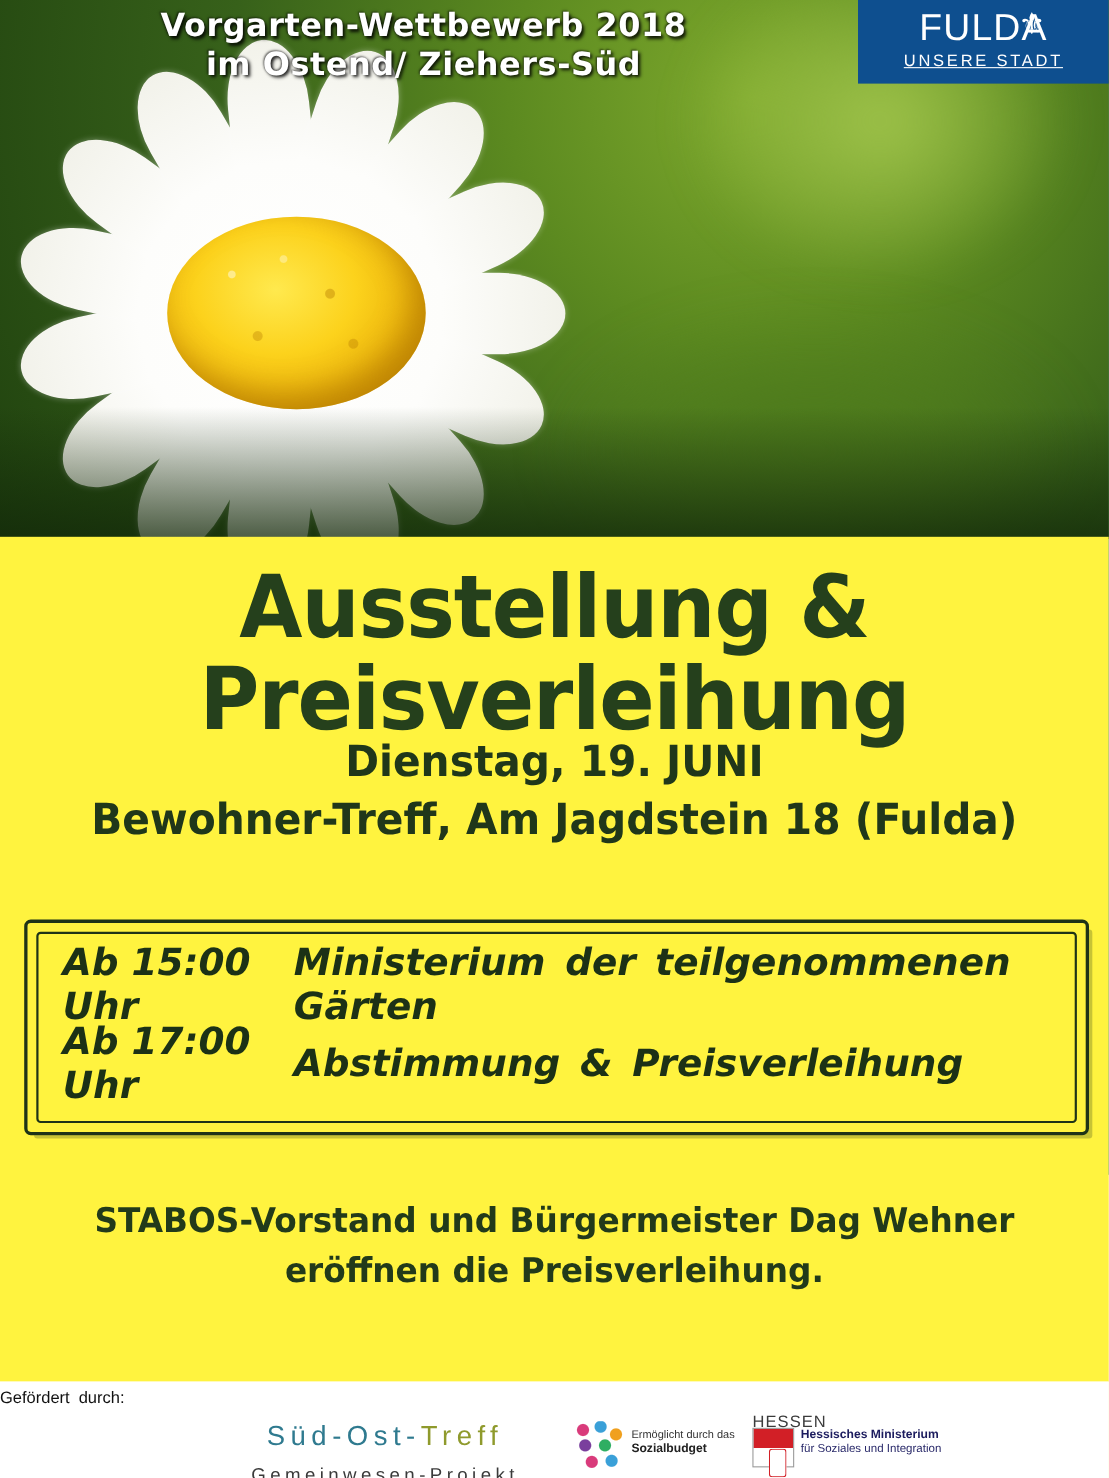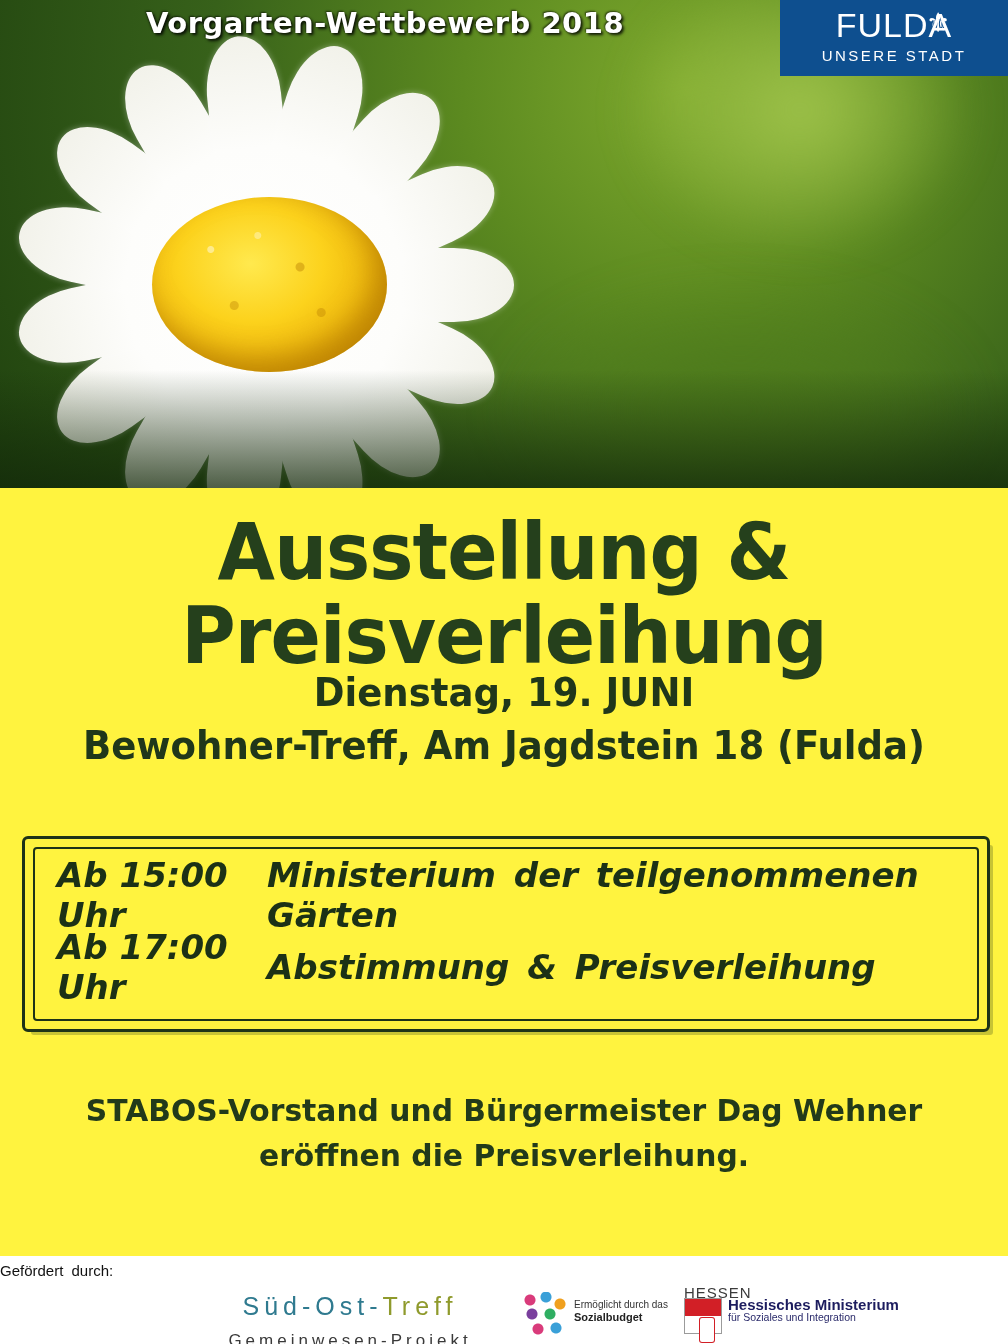--- a/index.html
+++ b/index.html
@@ -90,20 +90,21 @@
     position:absolute;left:0;right:0;top:6px;
     text-align:center;color:#ffffff;
     font-size:34px;letter-spacing:1px;font-weight:400;
     font-family:"Liberation Sans", sans-serif;
   }
   .logo .unsere{
     position:absolute;left:0;right:0;top:47px;
     text-align:center;color:#ffffff;
     font-size:15px;letter-spacing:2.5px;
     font-family:"Liberation Sans", sans-serif;
+    text-decoration:underline;
   }
   .logo .lily{
     position:absolute;left:146px;top:8px;width:22px;height:32px;
     color:#ffffff;font-size:27px;line-height:30px;text-align:center;
   }
 
   
   .body-area{
     position:absolute;left:0;top:488px;width:1008px;height:768px;
     background:#fff33f;
@@ -229,21 +230,21 @@
   .hessen .lion{
     position:absolute;left:14px;top:18px;width:16px;height:26px;
     background:#ffffff;border-radius:3px;
     box-shadow:0 0 0 1px #d21f26 inset;
   }
   .hessen .htxt{
     position:absolute;left:48px;top:14px;width:185px;
     font-family:"Liberation Sans", sans-serif;
     font-size:10.5px;line-height:13px;color:#2a2a6a;
   }
-  .hessen .htxt b{display:block;color:#1c1c5e;font-size:15px;}
+  .hessen .htxt b{display:block;color:#1c1c5e;font-size:11px;}
 </style>
 </head>
 <body>
 
 <div class="poster">
 
   <div class="photo">
     <div class="blur1"></div>
     <div class="blur2"></div>
     <div class="daisy">
@@ -262,20 +263,21 @@
       <div class="petal" style="transform:rotate(288deg);"></div>
       <div class="petal" style="transform:rotate(312deg);"></div>
       <div class="petal" style="transform:rotate(336deg);"></div>
       <div class="core"></div>
     </div>
     <div class="darkbottom"></div>
   </div>
 
   <div class="header-title">
     <div>Vorgarten-Wettbewerb 2018</div>
+    <div>im Ostend/ Ziehers-Süd</div>
   </div>
 
   <div class="logo">
     <div class="fulda">FULDA</div>
     <div class="lily">⚜</div>
     <div class="unsere">UNSERE STADT</div>
   </div>
 
   <div class="body-area">
 

